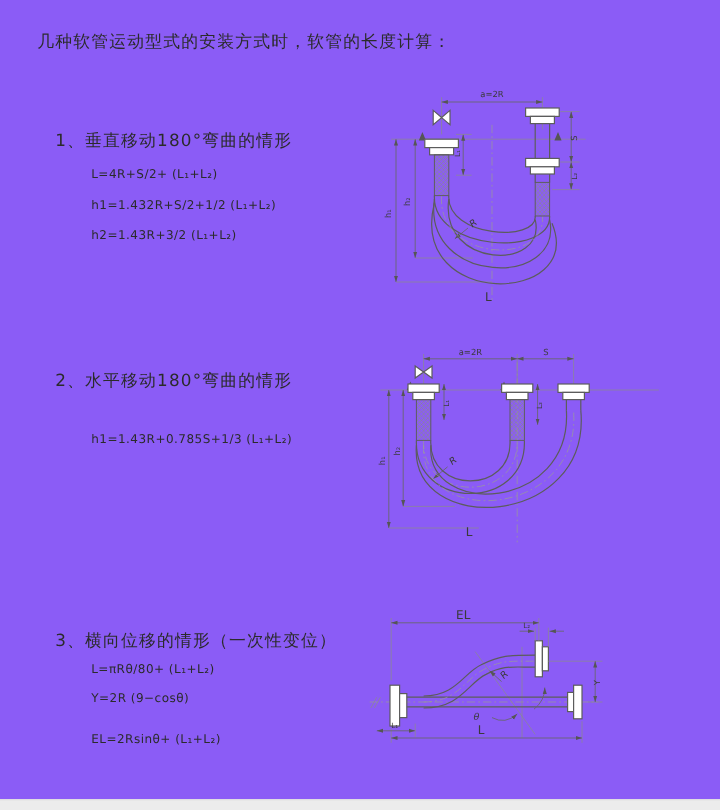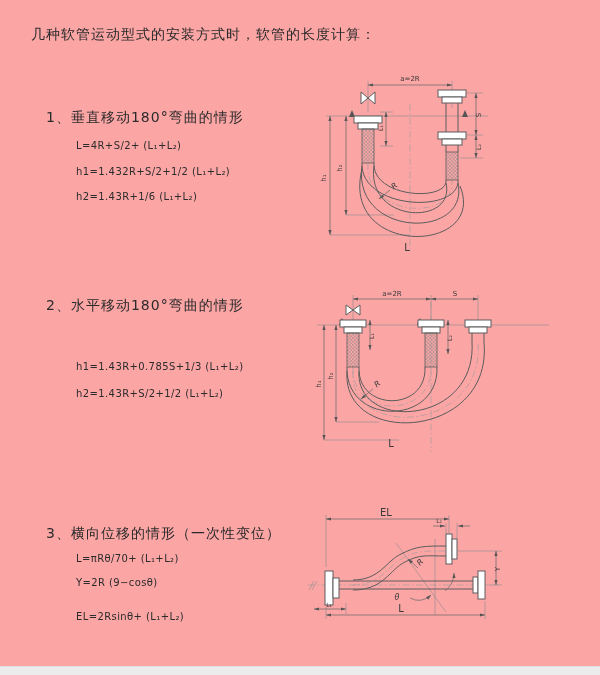--- a/index.html
+++ b/index.html
@@ -1,17 +1,17 @@
 <!DOCTYPE html>
 <html><head>
 <meta charset="utf-8">
 <style>
   html,body{margin:0;padding:0;background:#ffffff;}
   .page{
-    position:relative;width:600px;height:675px;background:#fca5a5;
+    position:relative;width:600px;height:675px;background:#8b5cf6;
     font-family:"DejaVu Sans","Liberation Sans",sans-serif;color:#2b2b2b;overflow:hidden;
   }
   .title{position:absolute;left:31px;top:26px;font-size:14px;letter-spacing:1px;white-space:nowrap;}
   .sec-heading{position:absolute;font-size:14px;letter-spacing:1px;white-space:nowrap;text-align:center;}
   .formula{position:absolute;font-size:10px;letter-spacing:.4px;white-space:nowrap;}
   .diag{position:absolute;}
   svg text{fill:#3a3a3a;font-size:7px;font-family:"DejaVu Sans","Liberation Sans",sans-serif;}
   svg .t10{font-size:10px;}
   svg .ti{font-style:italic;font-size:8px;}
   svg .t6{font-size:6px;}
@@ -26,28 +26,27 @@
 </head>
 <body>
 
 <div class="page">
 
   <div class="title">几种软管运动型式的安装方式时，软管的长度计算：</div>
 
   <div class="sec-heading" style="left:46px;top:109px">1、垂直移动180°弯曲的情形</div>
   <div class="formula" style="left:76px;top:140px">L=4R+S/2+ (L₁+L₂)</div>
   <div class="formula" style="left:76px;top:166px">h1=1.432R+S/2+1/2 (L₁+L₂)</div>
-  <div class="formula" style="left:76px;top:191px">h2=1.43R+1/6 (L₁+L₂)</div>
-
-  <div class="sec-heading" style="left:46px;top:297px">2、水平移动180°弯曲的情形</div>
+  <div class="formula" style="left:76px;top:191px">h2=1.43R+3/2 (L₁+L₂)</div>
+
+  <div class="sec-heading" style="left:46px;top:309px">2、水平移动180°弯曲的情形</div>
   <div class="formula" style="left:76px;top:361px">h1=1.43R+0.785S+1/3 (L₁+L₂)</div>
-  <div class="formula" style="left:76px;top:388px">h2=1.43R+S/2+1/2 (L₁+L₂)</div>
 
   <div class="sec-heading" style="left:46px;top:525px">3、横向位移的情形（一次性变位）</div>
-  <div class="formula" style="left:76px;top:553px">L=πRθ/70+ (L₁+L₂)</div>
+  <div class="formula" style="left:76px;top:553px">L=πRθ/80+ (L₁+L₂)</div>
   <div class="formula" style="left:76px;top:577px">Y=2R (9−cosθ)</div>
   <div class="formula" style="left:76px;top:611px">EL=2Rsinθ+ (L₁+L₂)</div>
 
   <svg class="diag" style="left:310px;top:68px" width="290" height="190" viewBox="0 0 290 190">
     <defs>
       <marker id="aE" viewBox="0 0 8 6" refX="7.5" refY="3" markerWidth="8" markerHeight="6" orient="auto">
         <path d="M0,0.6 L7.5,3 L0,5.4 z" fill="#555"></path>
       </marker>
       <marker id="aS" viewBox="0 0 8 6" refX="7.5" refY="3" markerWidth="8" markerHeight="6" orient="auto-start-reverse">
         <path d="M0,0.6 L7.5,3 L0,5.4 z" fill="#555"></path>

